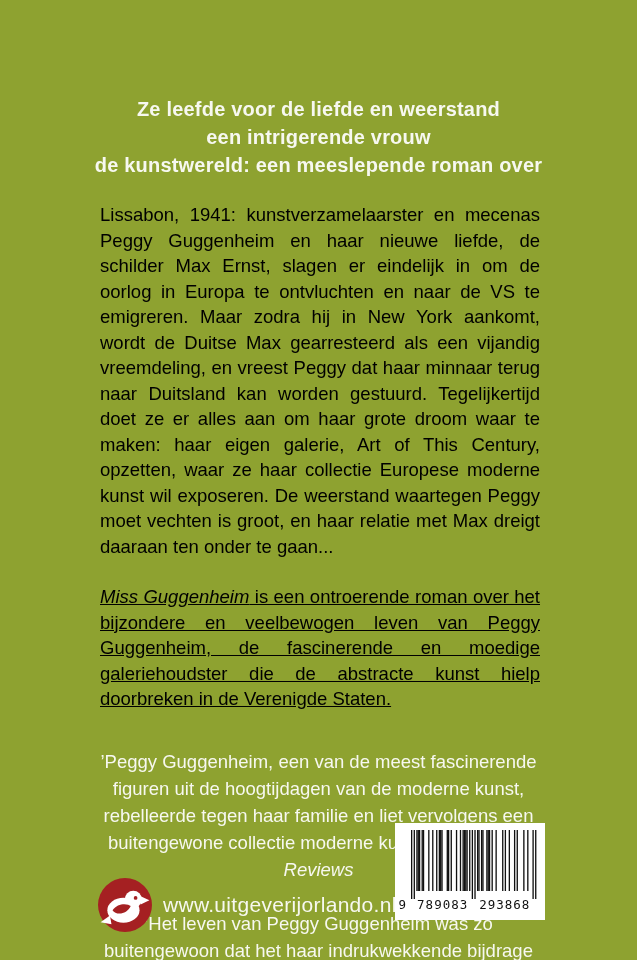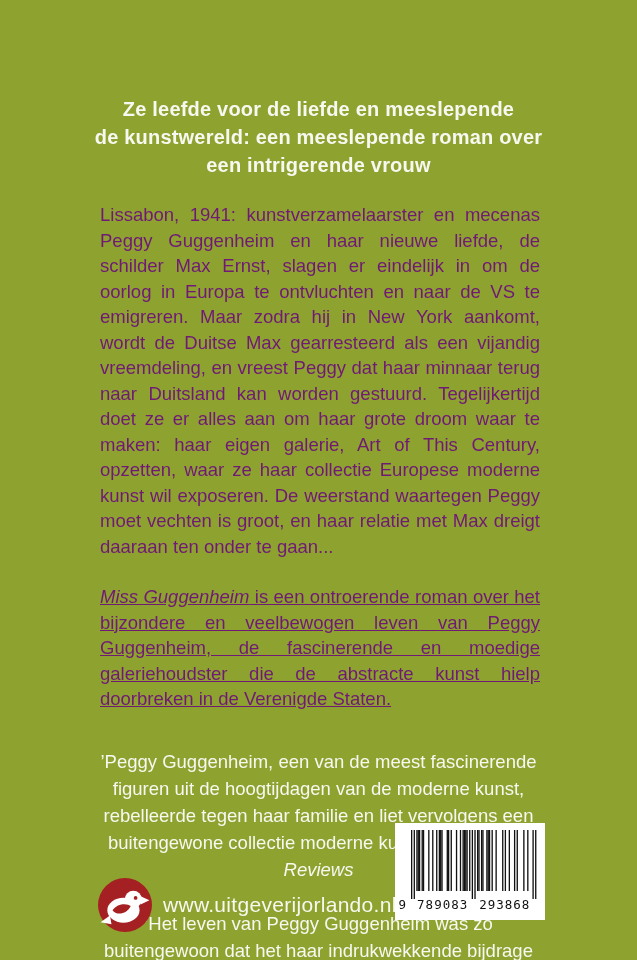--- a/index.html
+++ b/index.html
@@ -16,21 +16,21 @@
     text-align: center;
     color: #F7F8F0;
     font-weight: bold;
     font-size: 20px;
     line-height: 28px;
     letter-spacing: 0.2px;
   }
   .body-par {
     margin: 0;
     padding: 0 97px 0 100px;
-    color: #701a75;
+    color: #000000;
     font-size: 18.5px;
     line-height: 25.5px;
     text-align: justify;
   }
   .p1 { margin-top: 23px; }
   .p2 { margin-top: 25px; text-decoration: underline; }
   .body-par em, .quote em { font-style: italic; }
   .quote {
     padding: 0 90px;
     text-align: center;
@@ -60,23 +60,23 @@
     background: #ffffff;
   }
   .barcode-box svg { display: block; width: 150px; height: 97px; }
 </style>
 </head>
 <body>
 
 <div class="cover">
 
   <div class="headline">
-    <div>Ze leefde voor de liefde en meeslepende</div>
+    <div>Ze leefde voor de liefde en weerstand</div>
+    <div>een intrigerende vrouw</div>
     <div>de kunstwereld: een meeslepende roman over</div>
-    <div>een intrigerende vrouw</div>
   </div>
 
   <p class="body-par p1">Lissabon, 1941: kunstverzamelaarster en mecenas Peggy Guggenheim en haar nieuwe liefde, de schilder Max Ernst, slagen er eindelijk in om de oorlog in Europa te ontvluchten en naar de VS te emigreren. Maar zodra hij in New York aankomt, wordt de Duitse Max gearresteerd als een vijandig vreemdeling, en vreest Peggy dat haar minnaar terug naar Duitsland kan worden gestuurd. Tegelijkertijd doet ze er alles aan om haar grote droom waar te maken: haar eigen galerie, Art of This Century, opzetten, waar ze haar collectie Europese moderne kunst wil exposeren. De weerstand waartegen Peggy moet vechten is groot, en haar relatie met Max dreigt daaraan ten onder te gaan...</p>
 
   <p class="body-par p2"><em>Miss Guggenheim</em><span> is een ontroerende roman over het bijzondere en veelbewogen leven van Peggy Guggenheim, de fascinerende en moedige galeriehoudster die de abstracte kunst hielp doorbreken in de Verenigde Staten.</span></p>
 
   <div class="quote q1"><span>’Peggy Guggenheim, een van de meest fascinerende figuren uit de hoogtijdagen van de moderne kunst, rebelleerde tegen haar familie en liet vervolgens een buitengewone collectie moderne kunst na.’  –  </span><em>Kirkus Reviews</em></div>
 
   <div class="quote q2"><span>’Het leven van Peggy Guggenheim was zo buitengewoon dat het haar indrukwekkende bijdrage aan de naoorlogse moderne kunst overschaduwde. De “bruid van het surrealisme” was een excentrieke en onnavolgbare vrouw die zichzelf als cultureel monument tentoonstelde.’ – </span></div>
 

